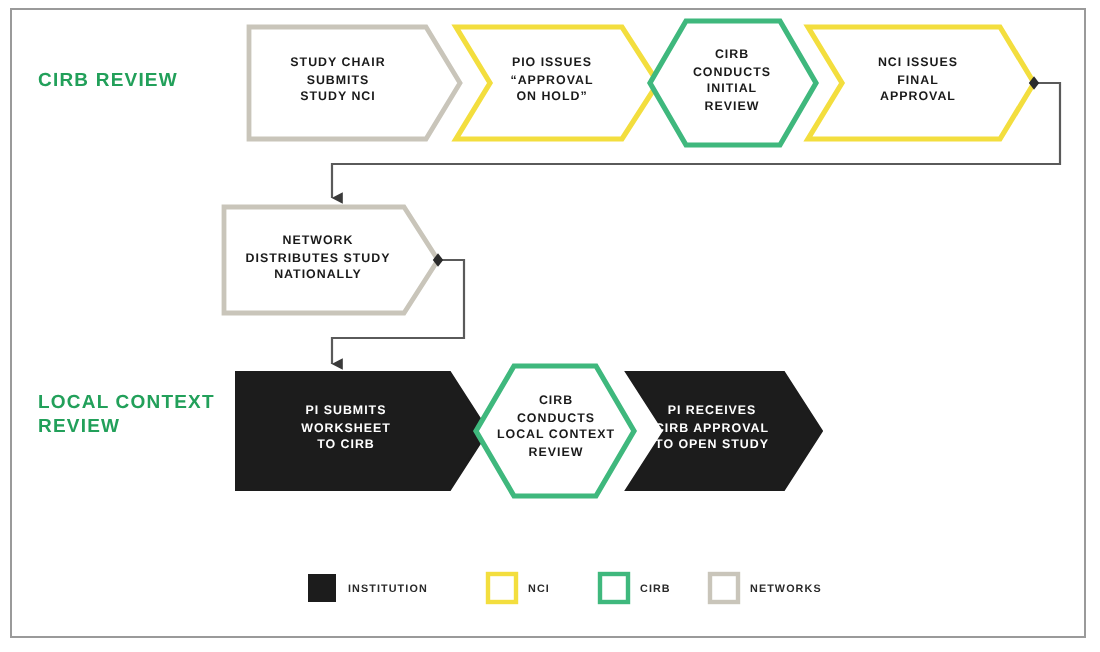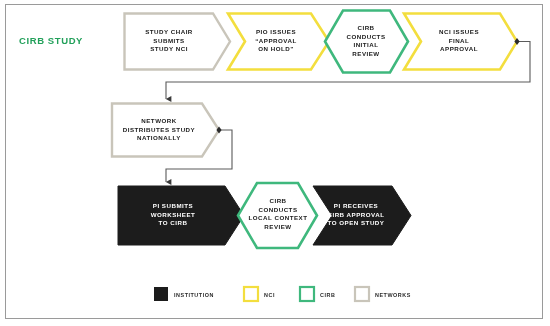--- a/index.html
+++ b/index.html
@@ -102,22 +102,24 @@
     <path d="M257,183 L298,183 L317,215.5 L298,248 L257,248 L238,215.5 Z" fill="#ffffff" stroke="#3fb87d" stroke-width="2.6" stroke-linejoin="miter"></path>
 
     <path d="M313,186 L392,186 L411,215.5 L392,245 L313,245 L332,215.5 Z" fill="#1c1c1c" stroke="#1c1c1c" stroke-width="1" stroke-linejoin="miter"></path>
 
     <rect x="154" y="287" width="14" height="14" fill="#1c1c1c"></rect>
     <rect x="244" y="287" width="14" height="14" fill="#ffffff" stroke="#f3de3e" stroke-width="2.2"></rect>
     <rect x="300" y="287" width="14" height="14" fill="#ffffff" stroke="#3fb87d" stroke-width="2.2"></rect>
     <rect x="355" y="287" width="14" height="14" fill="#ffffff" stroke="#c9c5ba" stroke-width="2.2"></rect>
   </svg>
 
-  <div class="band-label" style="left:19px; top:35px;">CIRB STUDY</div>
+  <div class="band-label" style="left:19px; top:35px;">CIRB REVIEW</div>
 
+  <div class="band-label" style="left:19px; top:196px; white-space:pre-line;">LOCAL CONTEXT
+REVIEW</div>
 
   <div class="node-text" style="left:127px; top:28px; width:84px;">STUDY CHAIR
 SUBMITS
 STUDY NCI</div>
 
   <div class="node-text" style="left:236px; top:28px; width:80px;">PIO ISSUES
 “APPROVAL
 ON HOLD”</div>
 
   <div class="node-text" style="left:330px; top:24px; width:72px;">CIRB

